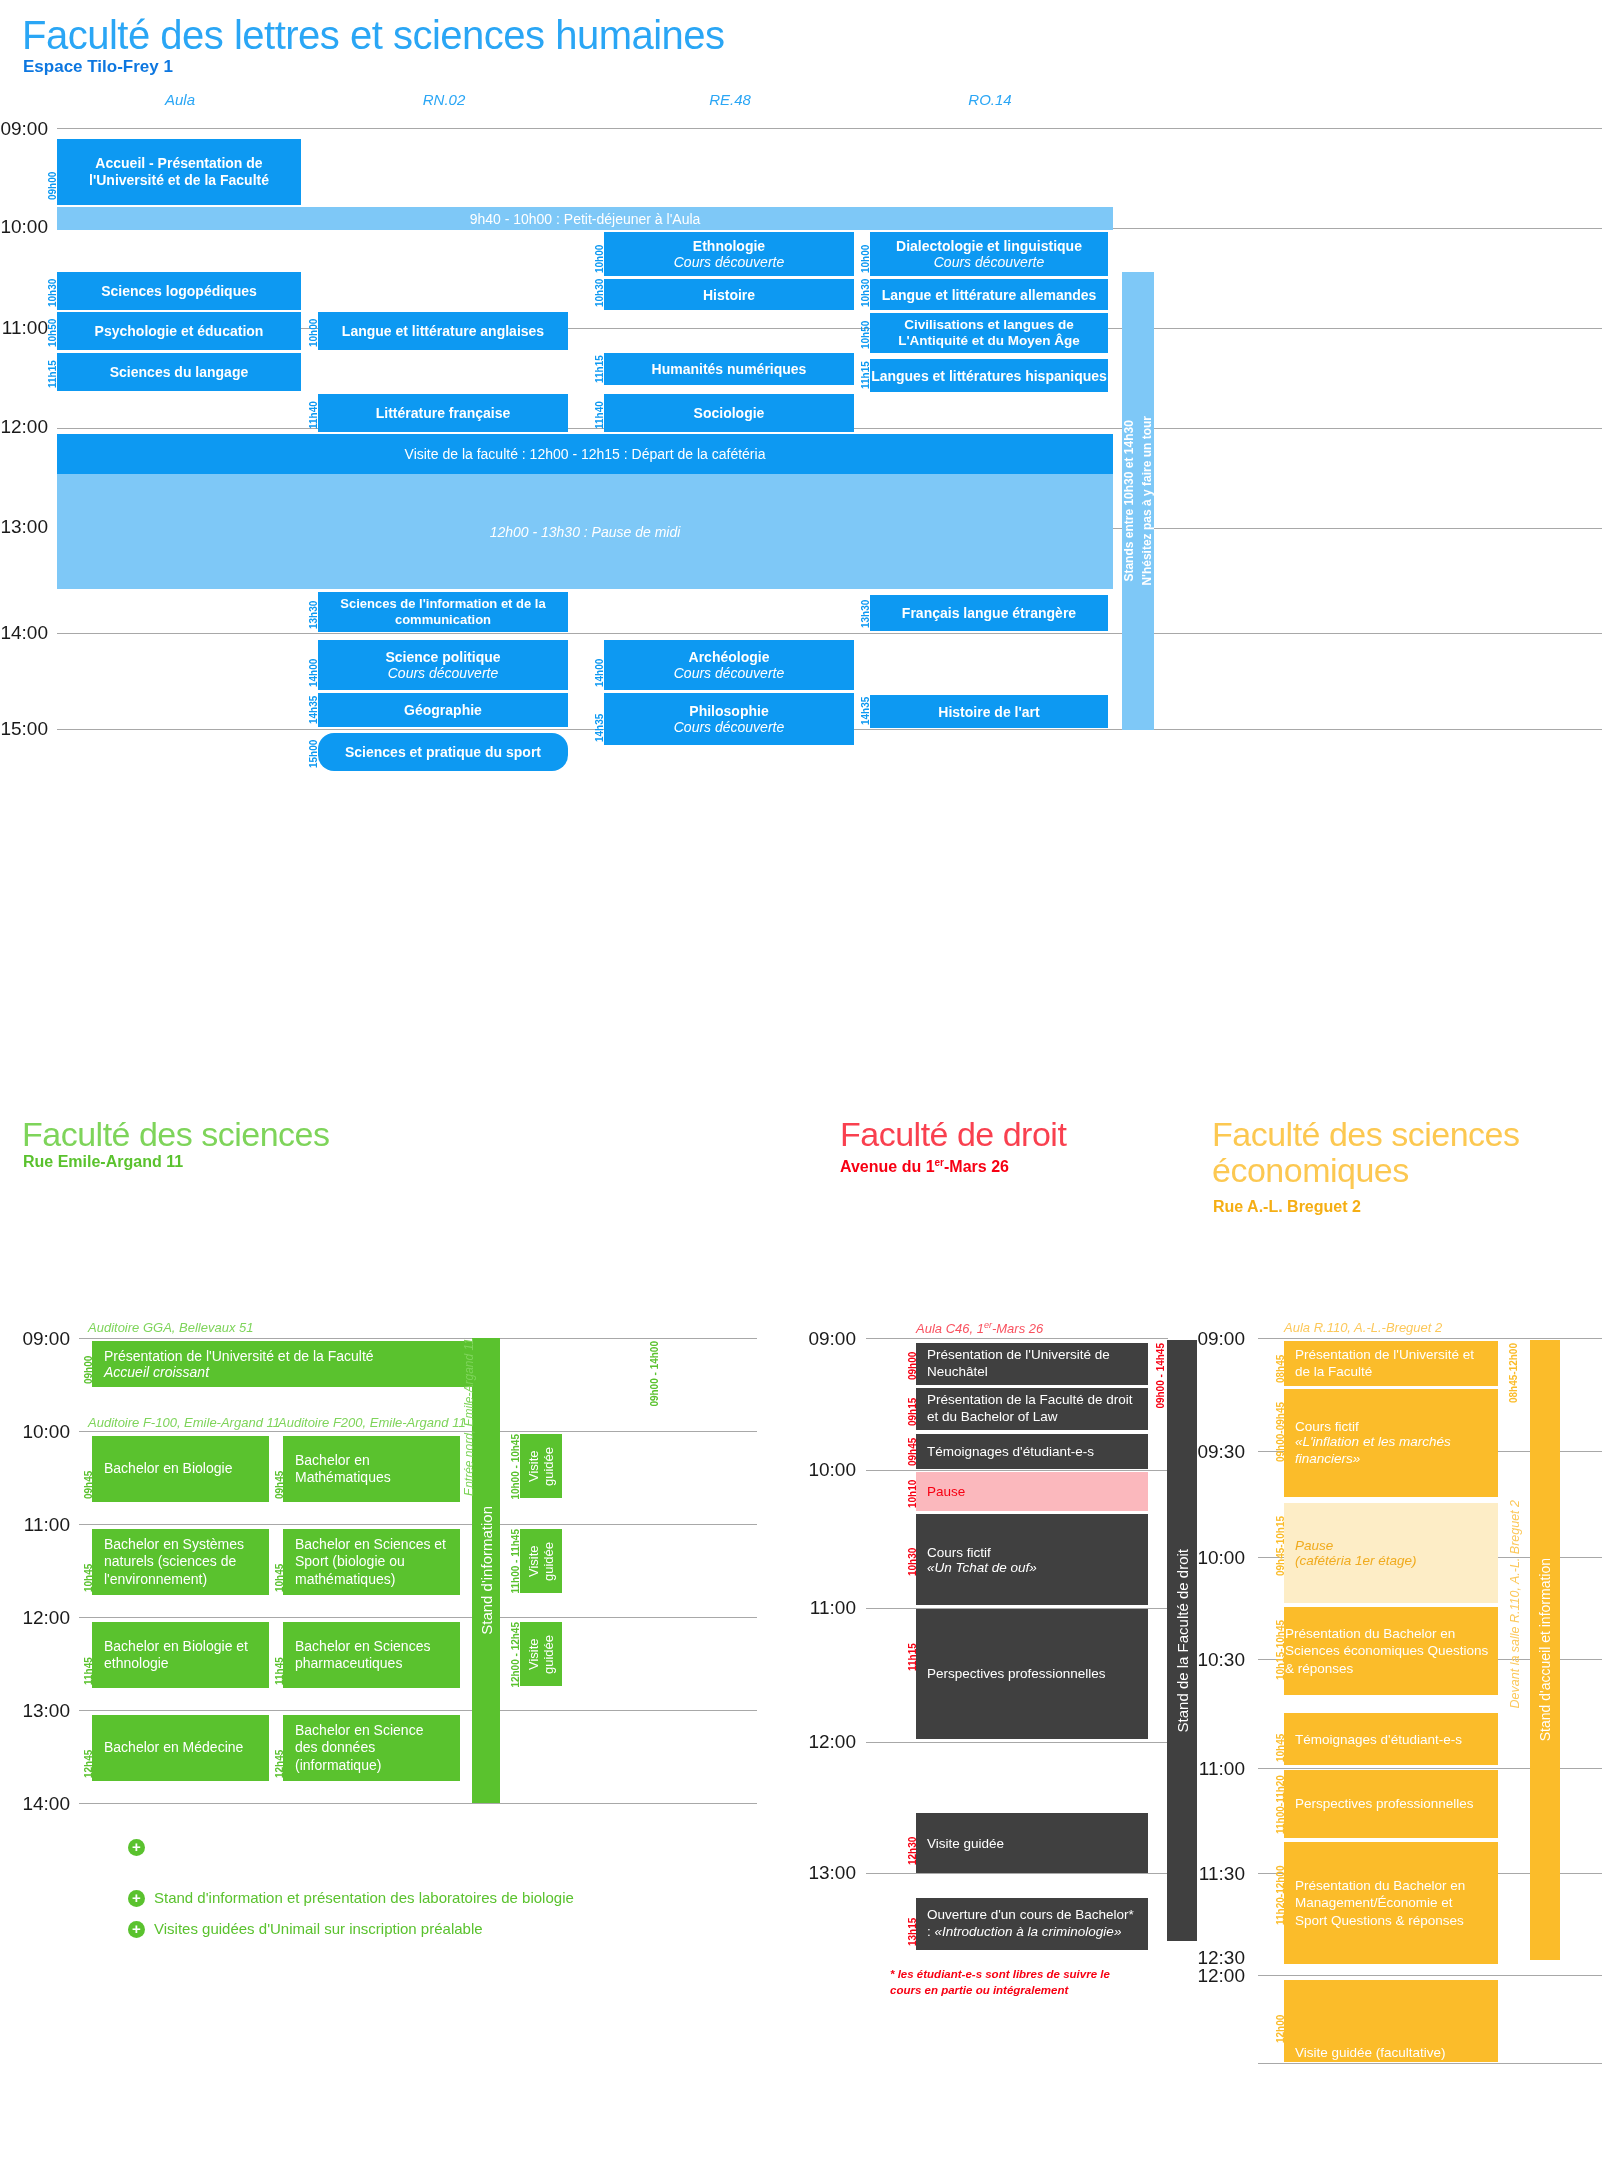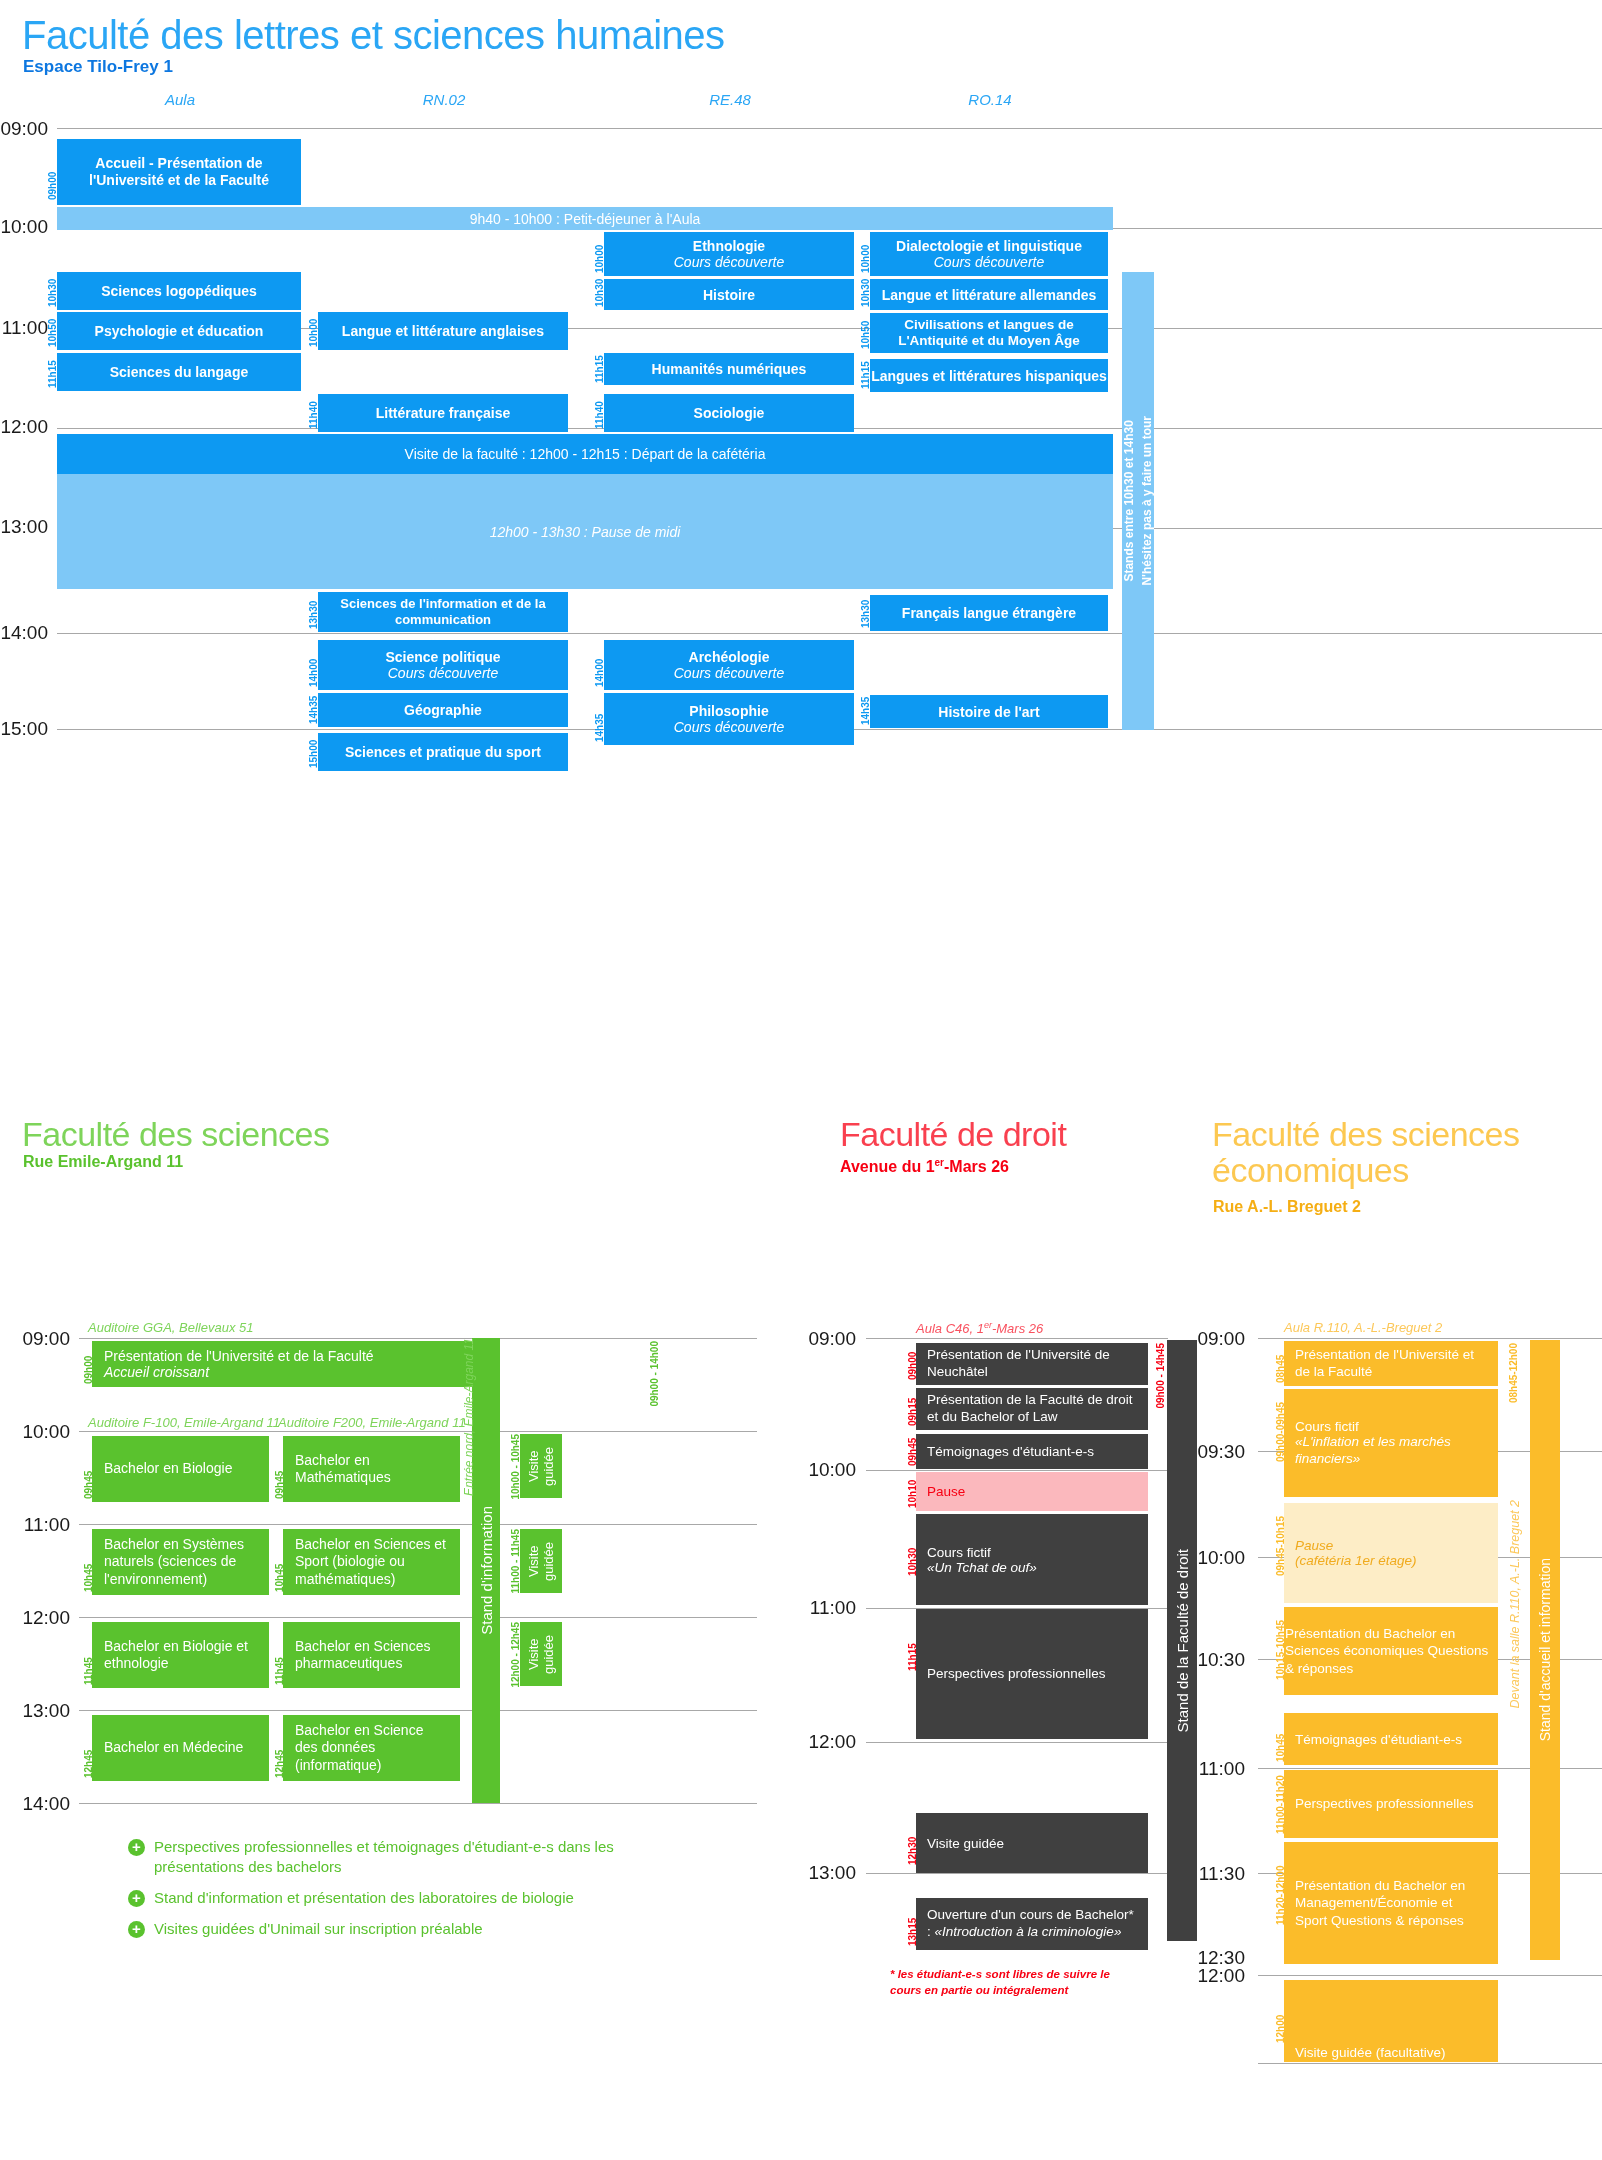--- a/index.html
+++ b/index.html
@@ -204,21 +204,21 @@
     <div class="ttl" style="font-size:14px;">Science politique</div>
     <div class="sub" style="font-size:14px;">Cours découverte</div>
   </div>
   <div class="vtime" style="left:308px; top:643px; height:44px;">14h00</div>
 
   <div class="blk centered" style="left:318px; top:693px; width:250px; height:34px;">
     <div class="ttl" style="font-size:14px;">Géographie</div>
   </div>
   <div class="vtime" style="left:308px; top:696px; height:28px;">14h35</div>
 
-  <div class="blk centered" style="left:318px; top:733px; width:250px; height:38px;">
+  <div class="blk centered" style="left:318px; top:733px; width:250px; height:38px;border-radius:16px;">
     <div class="ttl" style="font-size:14px;">Sciences et pratique du sport</div>
   </div>
   <div class="vtime" style="left:308px; top:736px; height:32px;">15h00</div>
 
   <div class="blk centered" style="left:604px; top:232px; width:250px; height:44px;">
     <div class="ttl" style="font-size:14px;">Ethnologie</div>
     <div class="sub" style="font-size:14px;">Cours découverte</div>
   </div>
   <div class="vtime" style="left:594px; top:235px; height:38px;">10h00</div>
 
@@ -381,21 +381,20 @@
   </div>
   <div class="vtime" style="left:510px; top:1529px;">11h00 - 11h45</div>
 
   <div class="blk" style="left:520px; top:1622px; width:42px; height:64px; align-items:center; justify-content:center;">
     <div style="writing-mode:vertical-rl; transform:rotate(180deg); font-size:13px; color:#fff; text-align:center;">Visite guidée</div>
   </div>
   <div class="vtime" style="left:510px; top:1622px;">12h00 - 12h45</div>
 
   <div class="legend-item" style="left:128px; top:1837px; width:520px;">
     <span class="plus-icon">+</span>
-    <span>Perspectives professionnelles et témoignages d'étudiant-e-s dans les présentations des bachelors</span>
   </div>
   <div class="legend-item" style="left:128px; top:1888px; width:520px;">
     <span class="plus-icon">+</span>
     <span>Stand d'information et présentation des laboratoires de biologie</span>
   </div>
   <div class="legend-item" style="left:128px; top:1919px; width:520px;">
     <span class="plus-icon">+</span>
     <span>Visites guidées d'Unimail sur inscription préalable</span>
   </div>
 </div>

